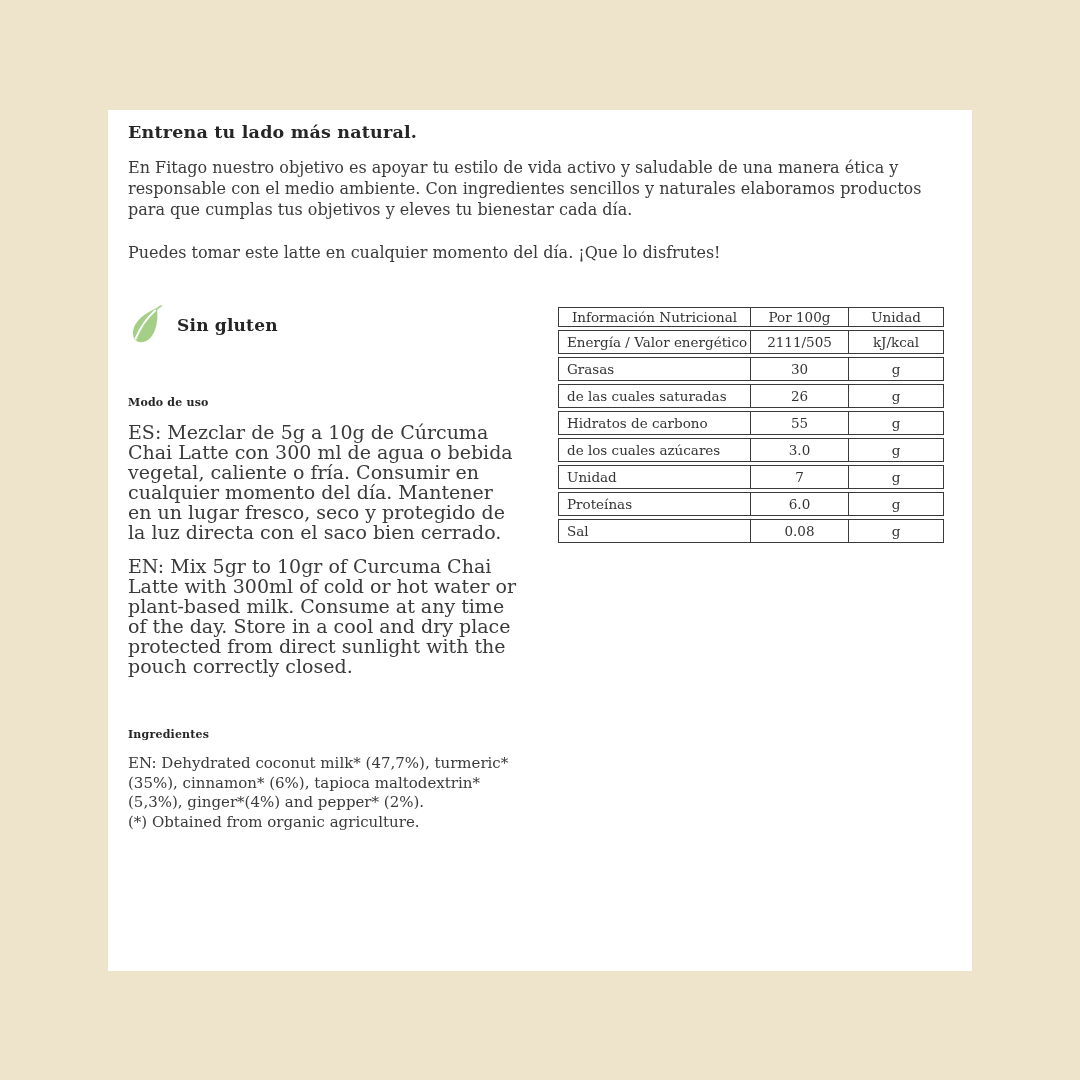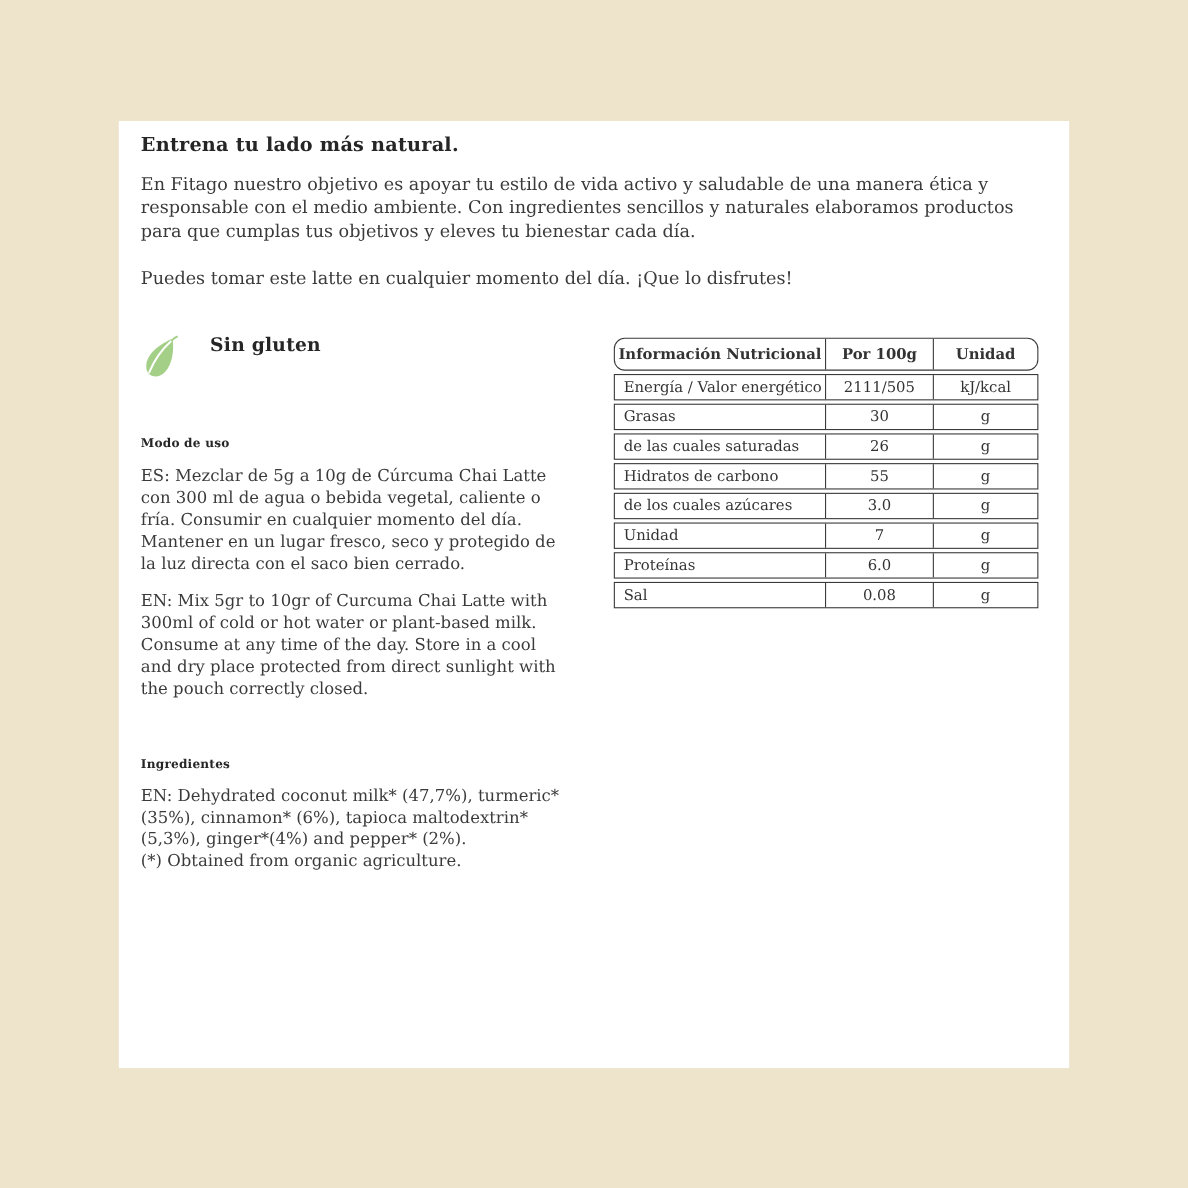--- a/index.html
+++ b/index.html
@@ -25,39 +25,39 @@
   }
   
   .intro{position:absolute;left:20px;top:11px;width:818px;}
   .intro h1{
     font-size:17.5px;line-height:22px;margin:0 0 14px 0;
     font-weight:bold;color:var(--heading);letter-spacing:.2px;
   }
   .intro p{font-size:16px;line-height:21px;margin:0 0 22px 0;}
   
   .left-col{position:absolute;left:20px;top:194px;width:390px;}
-  .badge{display:flex;gap:29px;height:42px;margin-bottom:10px;}
+  .badge{display:flex;align-items:center;gap:15px;height:42px;margin-bottom:10px;}
   .badge .leaf{width:34px;height:42px;flex:0 0 auto;}
   .badge .label{font-weight:bold;font-size:17px;color:var(--heading);letter-spacing:.2px;}
   .section-title{
     font-weight:bold;font-size:11px;color:var(--heading);
     margin:50px 0 0 0;letter-spacing:.2px;
   }
   .section-title.second{margin-top:52px;}
-  .body-text{font-size:15px;line-height:20px;margin:13px 0 0 0;}
+  .body-text{font-size:19px;line-height:20px;margin:13px 0 0 0;}
   .body-text.en{margin-top:14px;}
   .ing-text{font-size:15px;line-height:19.5px;margin:13px 0 0 0;}
   .ing-text.en{}
   
   .ntable{position:absolute;left:450px;top:197px;width:386px;font-size:13.5px;color:#333;}
   .nrow{
     display:flex;align-items:stretch;border:1px solid var(--border);
     height:24px;margin-bottom:3px;background:#fff;
   }
-  .nrow.header{height:30px;font-weight:bold;border-radius:10px;}
+  .nrow.header{height:20px;font-weight:normal;}
   .ncell{display:flex;align-items:center;}
   .ncell.c1{flex:0 0 192px;padding-left:8px;border-right:1px solid var(--border);}
   .ncell.c2{flex:0 0 98px;justify-content:center;border-right:1px solid var(--border);}
   .ncell.c3{flex:1;justify-content:center;}
   .nrow.header .ncell.c1{justify-content:center;padding-left:0;}
 </style>
 </head>
 <body>
 
 <div class="card">

